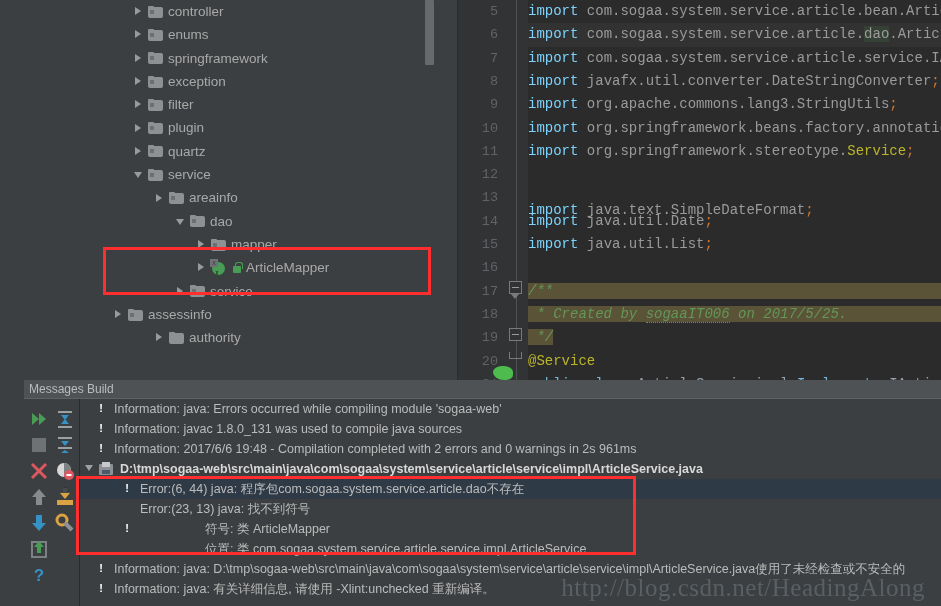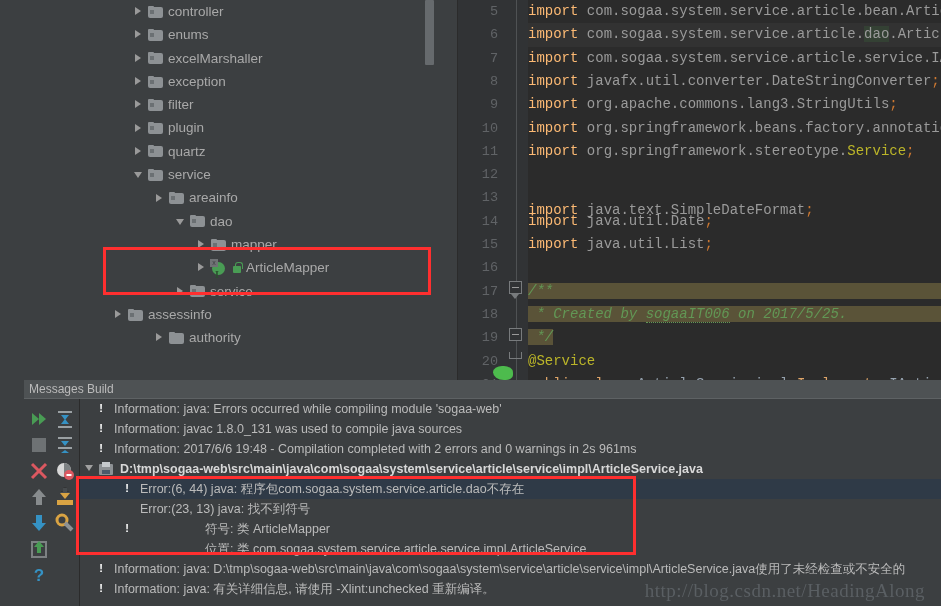--- a/index.html
+++ b/index.html
@@ -123,21 +123,21 @@
   .code-row {
     position: relative; height: 23.3px; line-height: 23.3px;
     font-family: "Liberation Mono", monospace; font-size: 14px;
     white-space: pre; color: #a9b7c6;
   }
   .lineno {
     position: absolute; width: 40px; text-align: right;
     font-family: "Liberation Mono", monospace; font-size: 13.5px;
     color: #606366; height: 23.3px; line-height: 23.3px;
   }
-  .kw { color: #fdba74; }
+  .kw { color: #7dd3fc; }
   .pkg { color: #9a9a9a; }
   .annot { color: #bbb529; }
   .semi { color: #cc7832; }
   .cmt { color: #629755; font-style: italic; }
   .hl-dao { background: #344134; }
   .cmt-hl { background: #5a5338; }
   .vline {
     position: absolute; left: 58px; top: 0px; width: 1px; height: 380px;
     background: #4f5254;
   }
@@ -246,21 +246,21 @@
   .file-row .fico .slot {
     position: absolute; left: 3px; top: 8px; width: 8px; height: 4px;
     background: #4a5a6b;
   }
   #msg-redbox {
     position: absolute; left: 76px; top: 476px; width: 560px; height: 79px;
     border: 3px solid #ff2f2f; pointer-events: none; z-index: 8;
   }
   #watermark {
     position: absolute; right: 16px; bottom: 4px;
-    font-family: "Liberation Serif", serif; font-size: 19px;
+    font-family: "Liberation Serif", serif; font-size: 25px;
     color: #5a5f63; letter-spacing: 0.5px; z-index: 9;
   }
 </style>
 </head>
 <body>
 
 <div id="app">
 
   <div id="top">
 
@@ -280,21 +280,21 @@
             <span class="dot"></span>
           </span>
         <span class="tree-label">enums</span>
       </div>
 
       <div class="tree-row" style="padding-left:134px;">
         <span class="arrow closed"></span>
         <span class="folder">
             <span class="dot"></span>
           </span>
-        <span class="tree-label">excelMarshaller</span>
+        <span class="tree-label">springframework</span>
       </div>
 
       <div class="tree-row" style="padding-left:134px;">
         <span class="arrow closed"></span>
         <span class="folder">
             <span class="dot"></span>
           </span>
         <span class="tree-label">exception</span>
       </div>
 

